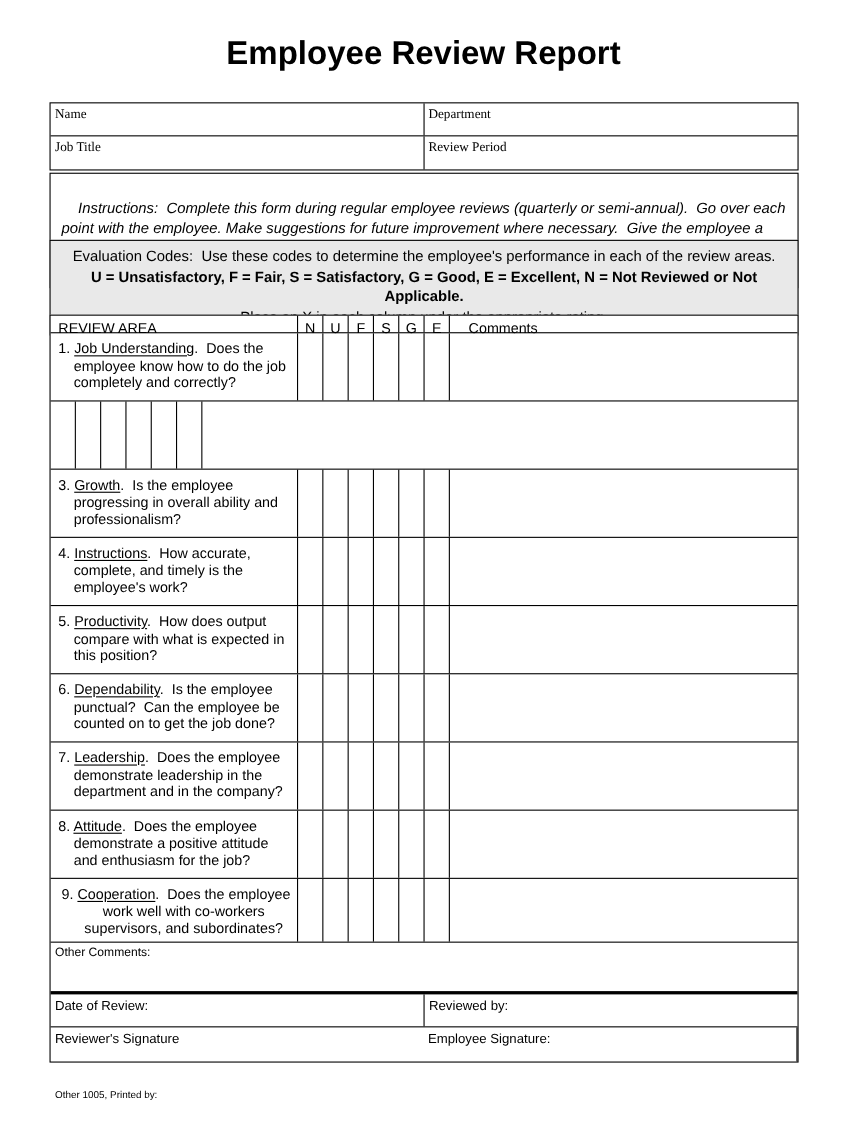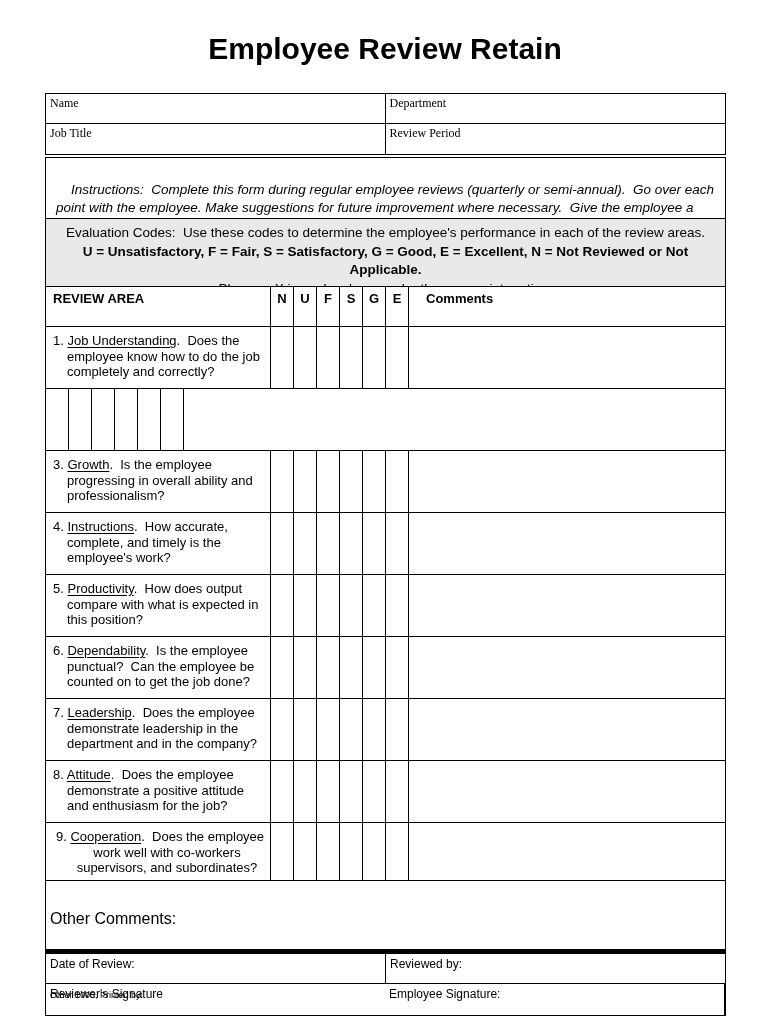--- a/index.html
+++ b/index.html
@@ -51,54 +51,54 @@
     text-align: center;
     font-size: 13.5px;
     line-height: 18.5px;
     padding: 5px 8px 6px 8px;
   }
   .eval .bold-line { font-weight: bold; white-space: pre-wrap; }
   .eval div { white-space: pre-wrap; }
 
   
   .main { top: 286px; }
-  .hrow { display: flex; height: 40px; border-bottom: 1px solid #000; font-weight: bold; font-size: 13px; }
+  .hrow { display: flex; height: 16px; border-bottom: 1px solid #000; font-weight: normal; font-size: 13px; }
   .trow { display: flex; height: 62px; border-bottom: 1px solid #000; }
   .trow.last { height: 58px; text-align: center; }
   .c-area  { width: 225px; border-right: 1px solid #000; }
   .c-code  { width: 23px;  border-right: 1px solid #000; text-align: center; }
   .c-comm  { flex: 1; }
   .hrow .c-area { padding: 4px 0 0 7px; }
   .hrow .c-code { padding-top: 4px; }
   .hrow .c-comm { padding: 4px 0 0 17px; }
   .trow .c-area { padding: 6px 3px 0 7px; font-size: 13px; line-height: 15.5px; }
   .q { display: block; padding-left: 14px; text-indent: -14px; white-space: pre-wrap; }
   .q u { text-underline-offset: 2px; }
 
-  .comments-row { height: 47px; border-bottom: 5px solid #000000; font-size: 16px; padding: 3px 0 0 4px; margin-top: 26px; }
+  .comments-row { height: 47px; border-bottom: 3px solid #000000; font-size: 11px; padding: 3px 0 0 4px; }
   .split-row { display: flex; height: 30px; border-bottom: 1px solid #000; }
   .split-row.last { height: 31px; border-bottom: none; }
   .split-cell { font-size: 12px; padding: 3px 0 0 4px; }
   .split-cell.left  { width: 340px; border-right: 1px solid #000; }
   .split-cell.right { flex: 1; }
 
   .form-footer {
     position: absolute;
     top: 990px;
     left: 50px;
     font-size: 9px;
     white-space: pre-wrap;
   }
 </style>
 </head>
 <body>
 
 <div class="page">
 
-  <div class="title">Employee Review Retain</div>
+  <div class="title">Employee Review Report</div>
 
   <div class="box info-table">
     <div class="info-row first">
       <div class="info-cell left">
         <span>Name</span>
       </div>
       <div class="info-cell">
         <span>Department</span>
       </div>
     </div>

